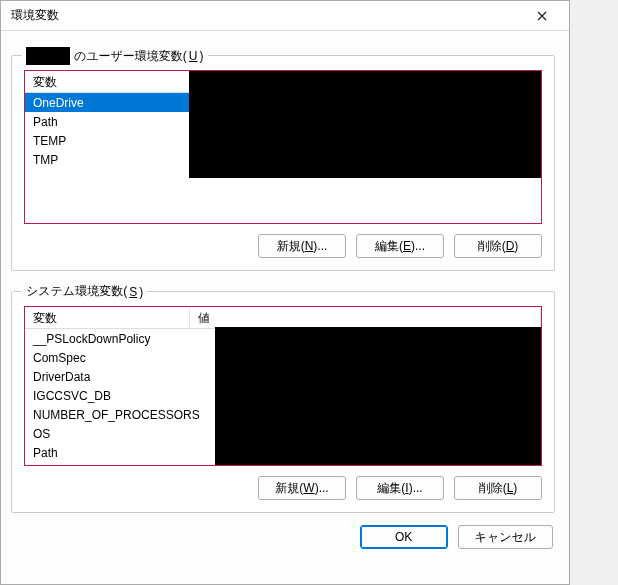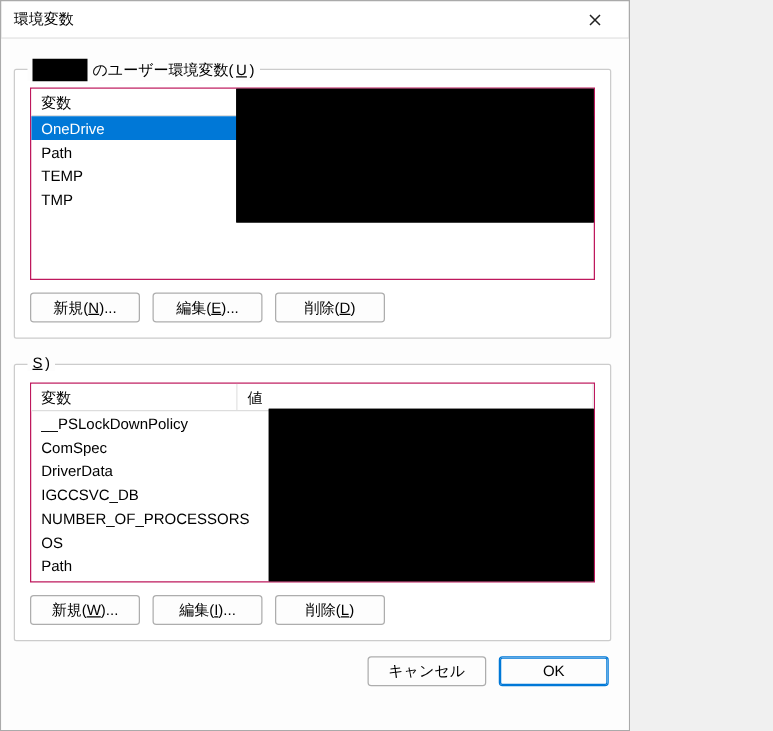--- a/index.html
+++ b/index.html
@@ -6,21 +6,21 @@
 body {
   font-family: "Yu Gothic UI", "Meiryo UI", "Segoe UI", sans-serif;
   font-size: 12px;
   background: #f0f0f0;
   width: 618px;
   height: 585px;
   overflow: hidden;
 }
 .dialog {
   background: #ffffff;
-  width: 504px;
+  width: 570px;
   height: 585px;
   border: 1px solid #aaa;
   display: flex;
   flex-direction: column;
 }
 .titlebar {
   height: 30px;
   display: flex;
   align-items: center;
   padding: 0 4px 0 10px;
@@ -102,20 +102,21 @@
 .lv-row .cell-val { flex: 1; padding: 0 8px; }
 
 .redact-overlay {
   position: absolute;
   background: #000;
   border: 3px solid #000;
 }
 
 .btnrow {
   display: flex;
+  justify-content: flex-end;
   gap: 10px;
   margin-top: 10px;
 }
 .btn {
   min-width: 88px;
   height: 24px;
   background: #fdfdfd;
   border: 1px solid #adadad;
   border-radius: 3px;
   font-size: 12px;
@@ -202,20 +203,21 @@
         <div class="btn">
           <span>削除(</span>
             <u class="hot">D</u>
             <span>)</span>
         </div>
       </div>
     </div>
 
     <div class="group" style="margin-top:20px;">
       <div class="legend">
+        <span>システム環境変数(</span>
           <u class="hot">S</u>
           <span>)</span>
       </div>
 
       <div class="listview" style="height:160px;">
         <div class="lv-header">
           <div class="lv-col col-var">変数</div>
           <div class="lv-col col-val">値</div>
         </div>
         <div class="lv-rows" id="sys-rows">
@@ -264,18 +266,18 @@
         </div>
         <div class="btn">
           <span>削除(</span>
             <u class="hot">L</u>
             <span>)</span>
         </div>
       </div>
     </div>
 
     <div class="bottom">
+      <div class="btn primary">OK</div>
       <div class="btn">キャンセル</div>
-      <div class="btn primary">OK</div>
     </div>
 
   </div>
 </div>
 
 </body></html>

